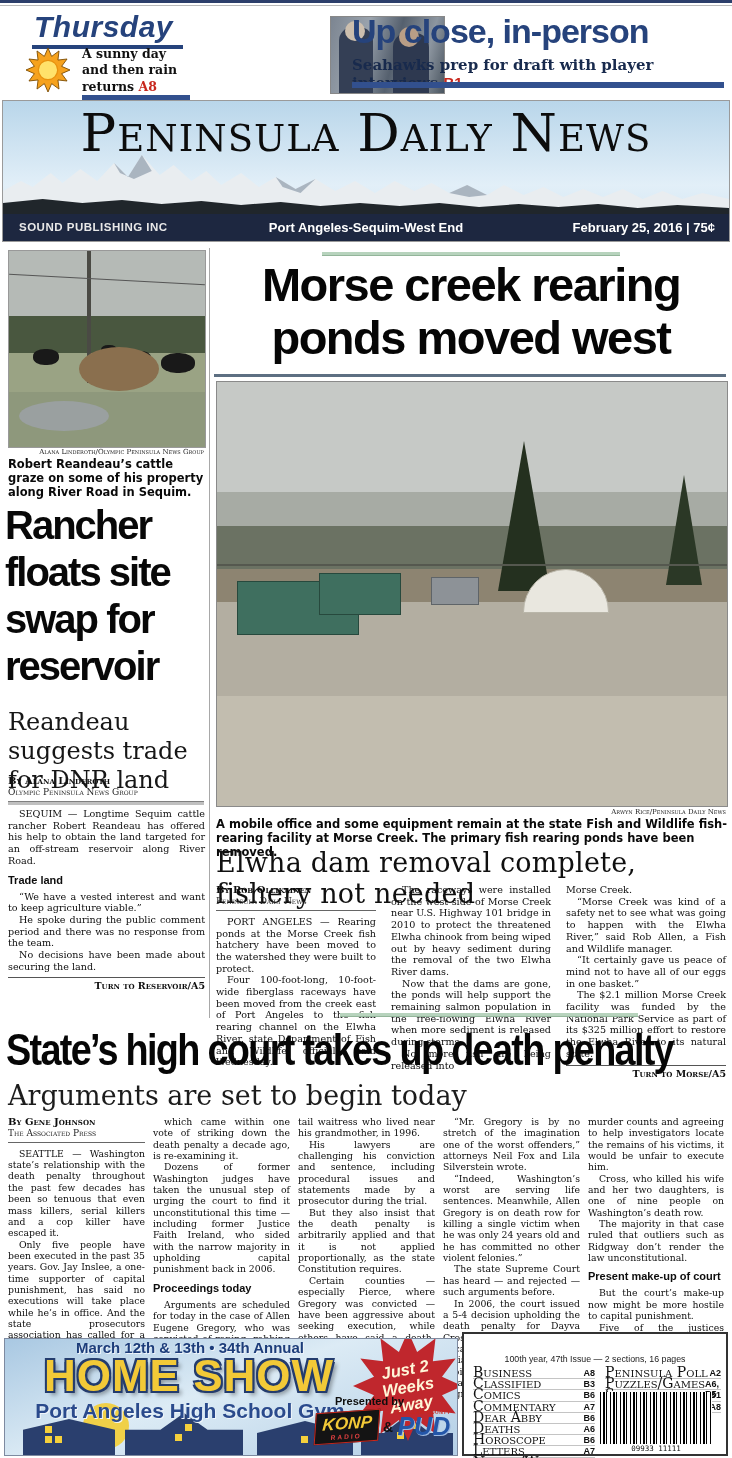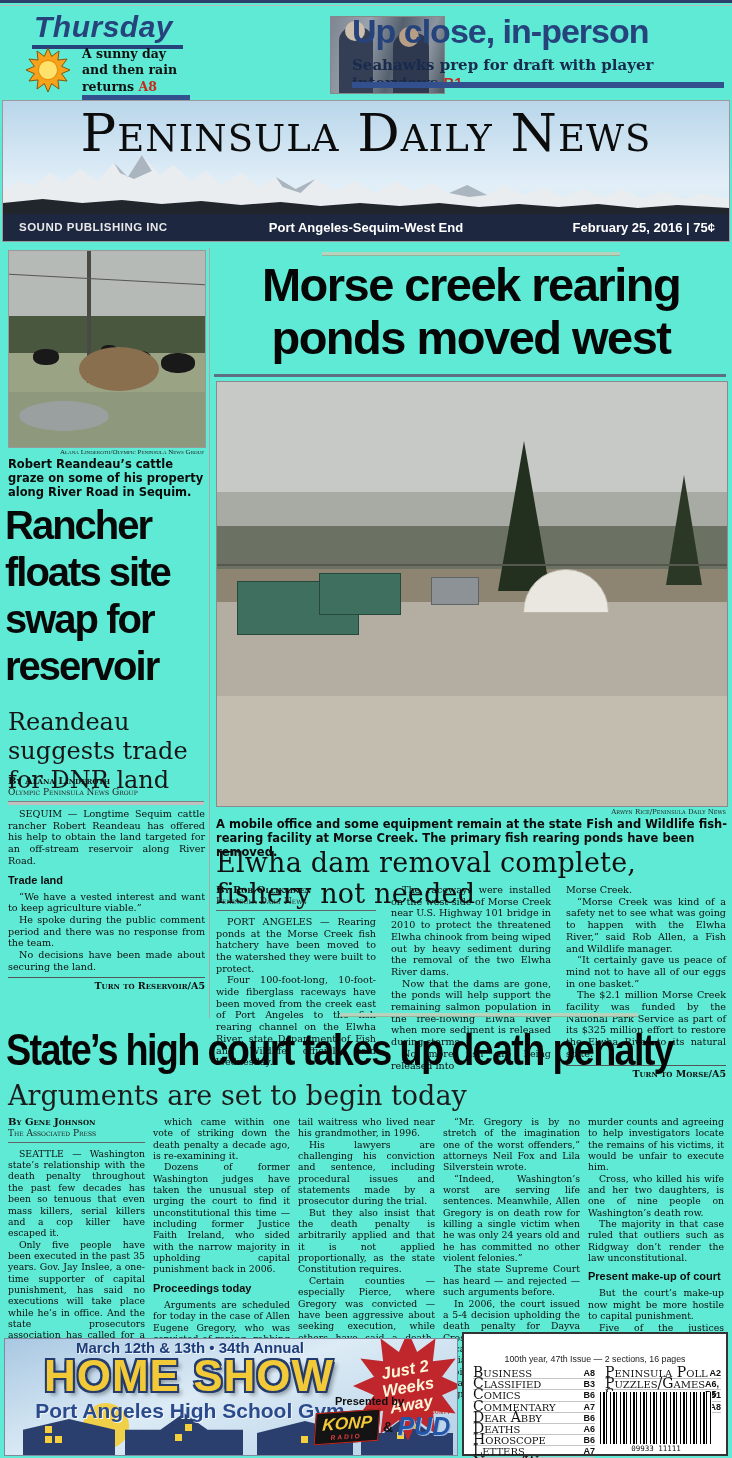--- a/index.html
+++ b/index.html
@@ -1,16 +1,16 @@
 <!DOCTYPE html>
 <html><head>
 <meta charset="utf-8">
 <style>
   html,body{margin:0;padding:0;background:#e8e6e0;}
-  #page{position:relative;width:732px;height:1458px;background:#5eead4;overflow:hidden;
+  #page{position:relative;width:732px;height:1458px;background:#ffffff;overflow:hidden;
         font-family:"Liberation Sans",sans-serif;color:#111;}
   .abs{position:absolute;}
   
   .topstrip{top:0;left:0;right:0;height:3px;background:#2c3f6b;}
   .hairline{top:5px;left:0;right:0;height:1px;background:#b9b9b9;}
   .thursday{left:32px;top:10px;font:italic bold 30px "Liberation Sans",sans-serif;color:#26437c;
             border-bottom:4px solid #26437c;padding:0 10px 1px 2px;letter-spacing:.5px;}
   .sun{left:26px;top:48px;width:44px;height:44px;}
   .weather{left:82px;top:46px;width:120px;font:bold 12.5px "DejaVu Serif",serif;line-height:1.3;color:#101010;}
   .weather .pg{color:#c8281e;}
@@ -38,21 +38,21 @@
   
   .vdivider{left:209px;top:248px;width:1px;height:770px;background:#a8a8a8;}
   .cattle-photo{left:8px;top:250px;width:196px;height:196px;border:1px solid #999;overflow:hidden;
      background:linear-gradient(#b5bab6 0 33%,#49573f 33% 52%,#9aa384 52% 72%,#8e987c 72% 100%);}
   .cattle-photo .pole{position:absolute;left:78px;top:0;width:4px;height:132px;background:#4a4a44;}
   .cattle-photo .wire{position:absolute;left:0;top:28px;width:196px;height:1px;background:#55555;background:#555;transform:rotate(3deg);}
   .cow{position:absolute;background:#191919;border-radius:45%;}
   .cattle-photo .bush{position:absolute;left:70px;top:96px;width:80px;height:44px;border-radius:50%;background:#8a6f4e;}
   .cattle-photo .puddle{position:absolute;left:10px;top:150px;width:90px;height:30px;border-radius:50%;background:#9aa0a0;}
   .credit{font-family:"DejaVu Serif",serif;font-variant:small-caps;font-size:7px;color:#222;text-align:right;}
-  .left-credit{left:8px;top:448px;width:196px;font-family:Liberation Serif, serif;}
+  .left-credit{left:8px;top:448px;width:196px;}
   .left-caption{left:8px;top:458px;width:198px;font:bold 11.5px "DejaVu Sans",sans-serif;line-height:1.2;color:#0a0a0a;}
   .left-headline{left:5px;top:502px;width:202px;font:bold 40px/47px "Liberation Sans",sans-serif;letter-spacing:-2px;color:#080808;}
   .left-deck{left:8px;top:708px;width:200px;font:400 24px/29px "DejaVu Serif",serif;color:#161616;}
   .byline-name{font-family:"DejaVu Serif",serif;font-variant:small-caps;font-weight:bold;font-size:10px;line-height:1.2;}
   .byline-org{font-family:"DejaVu Serif",serif;font-variant:small-caps;font-size:9px;line-height:1.2;color:#222;}
   .left-byline{left:8px;top:775px;width:196px;}
   .byline-rule{left:8px;top:801px;width:196px;height:3px;background:#c0c0c0;border-top:1px solid #808080;}
   .body{font-family:"DejaVu Serif",serif;font-size:9.6px;line-height:11.7px;text-align:justify;color:#0d0d0d;}
   .body p{margin:0;text-indent:11px;}
   .left-body{left:8px;top:808px;width:197px;}

